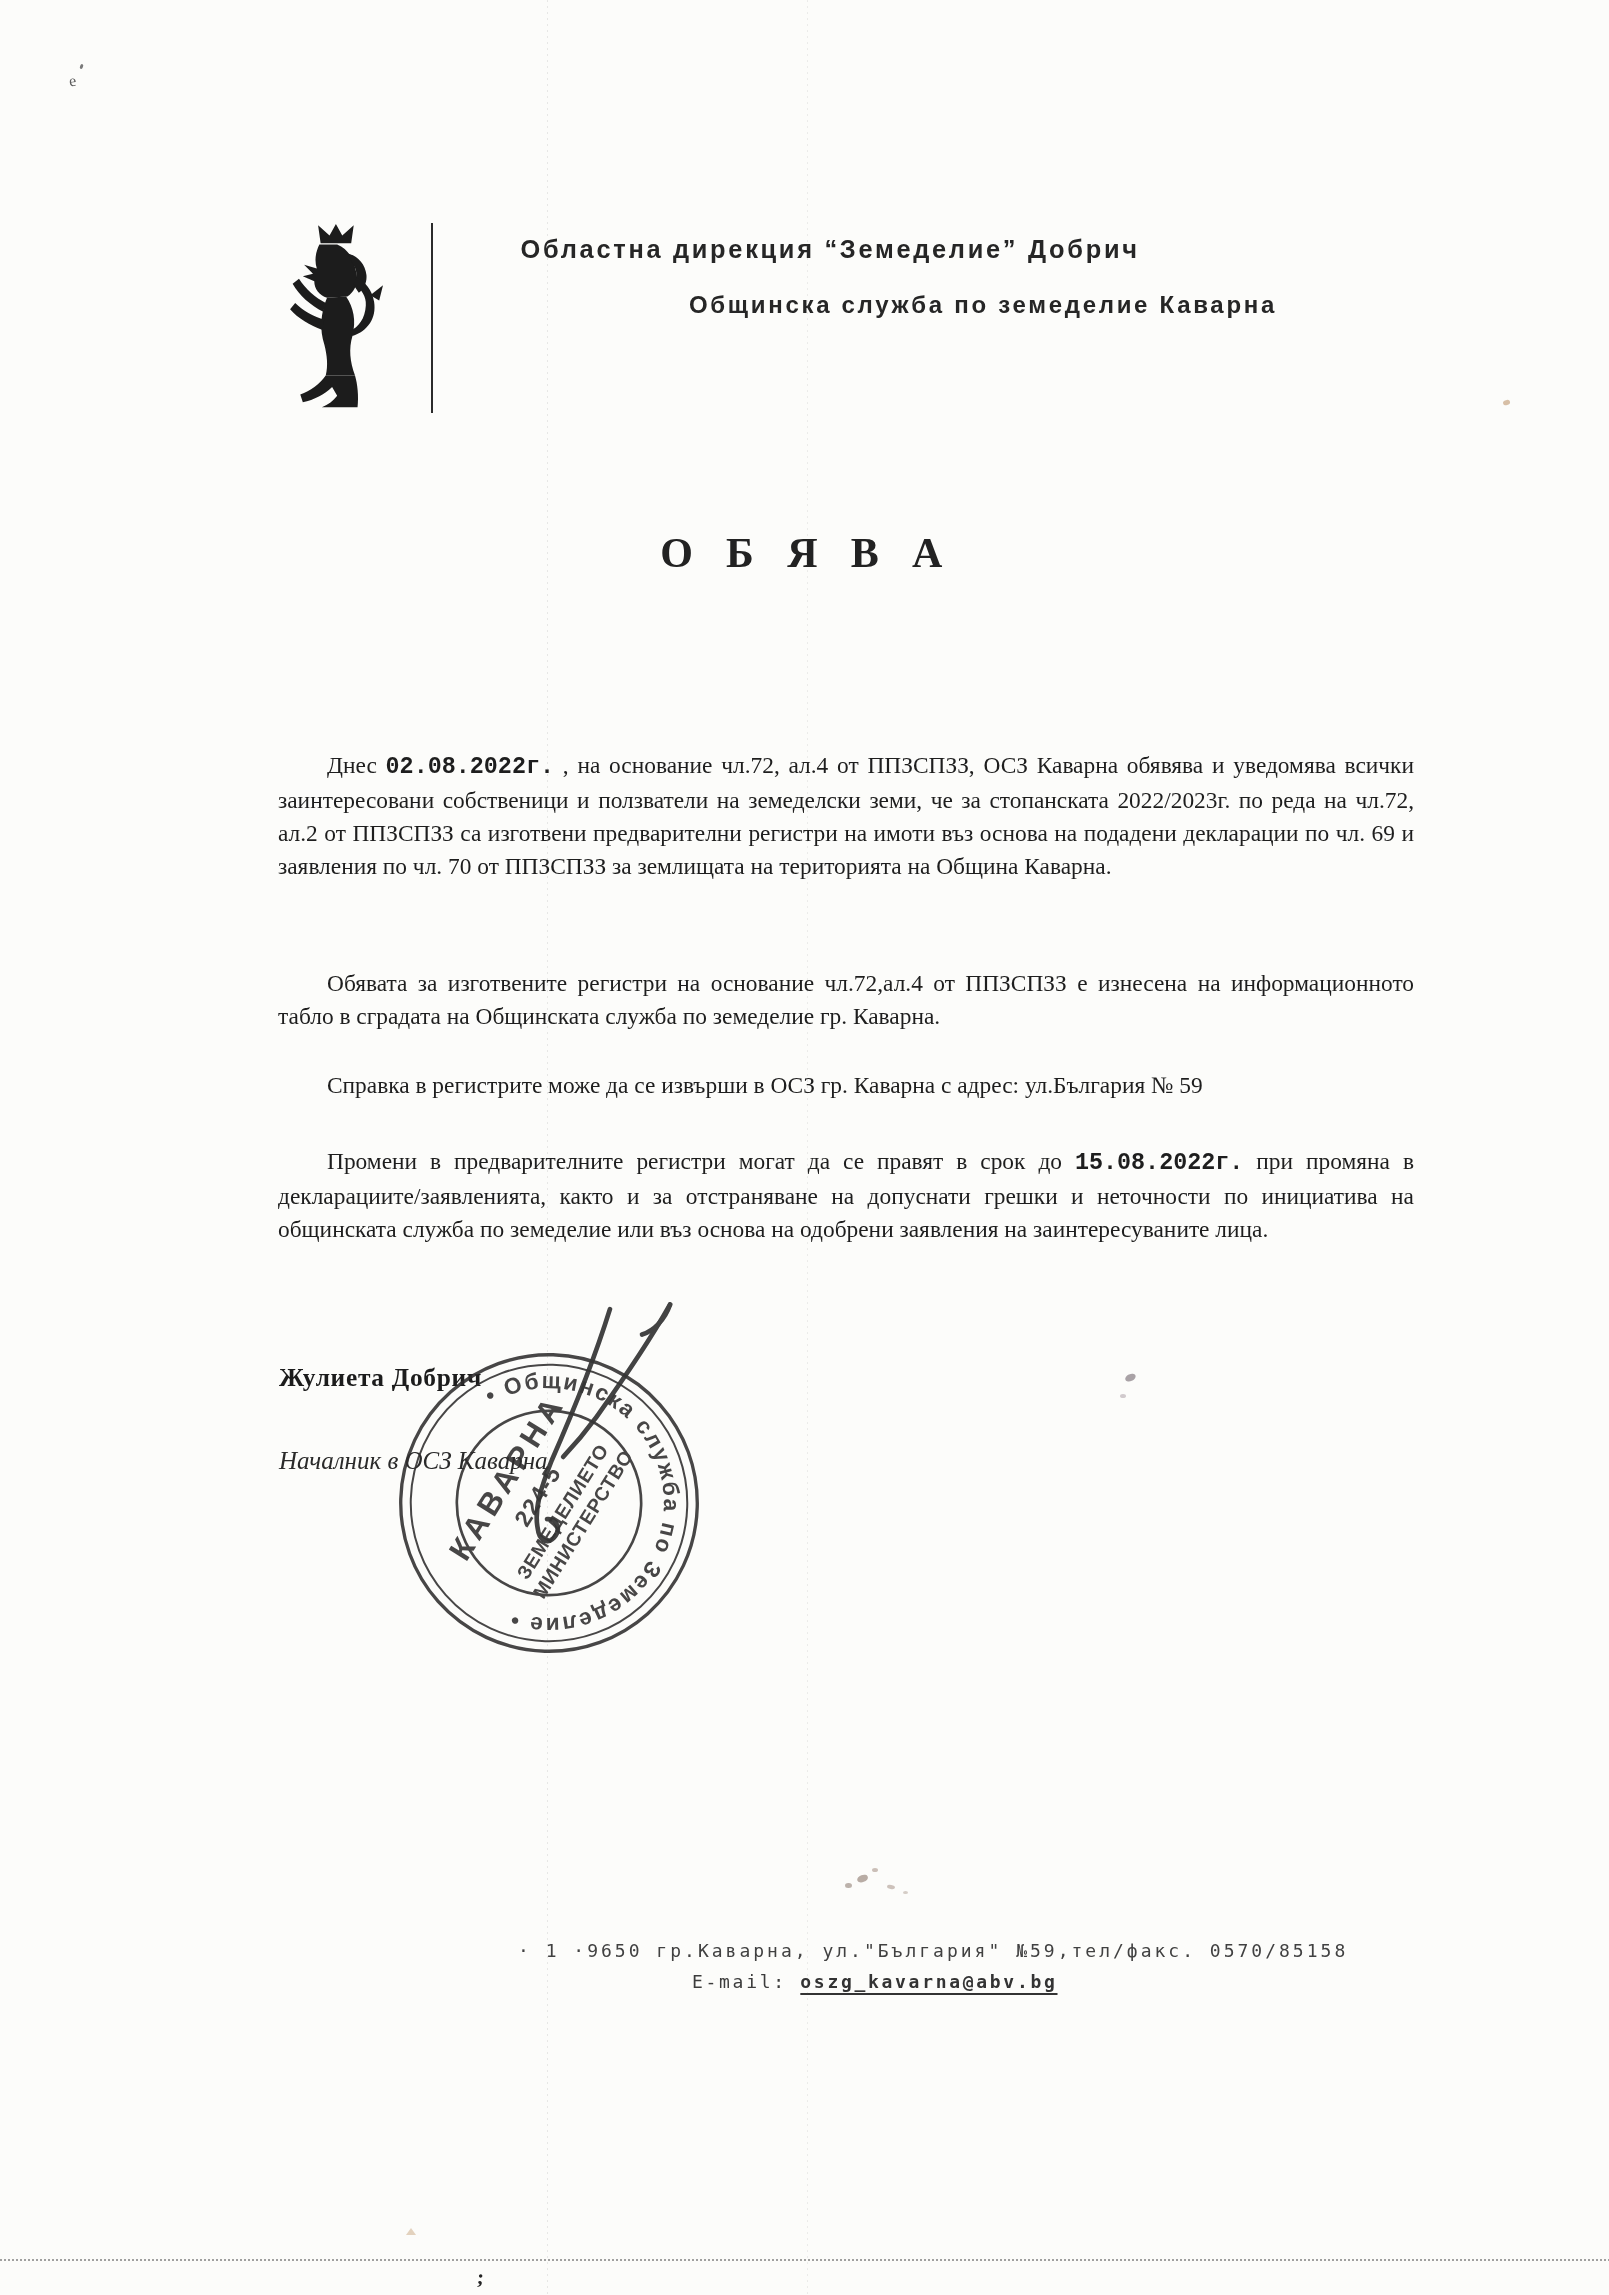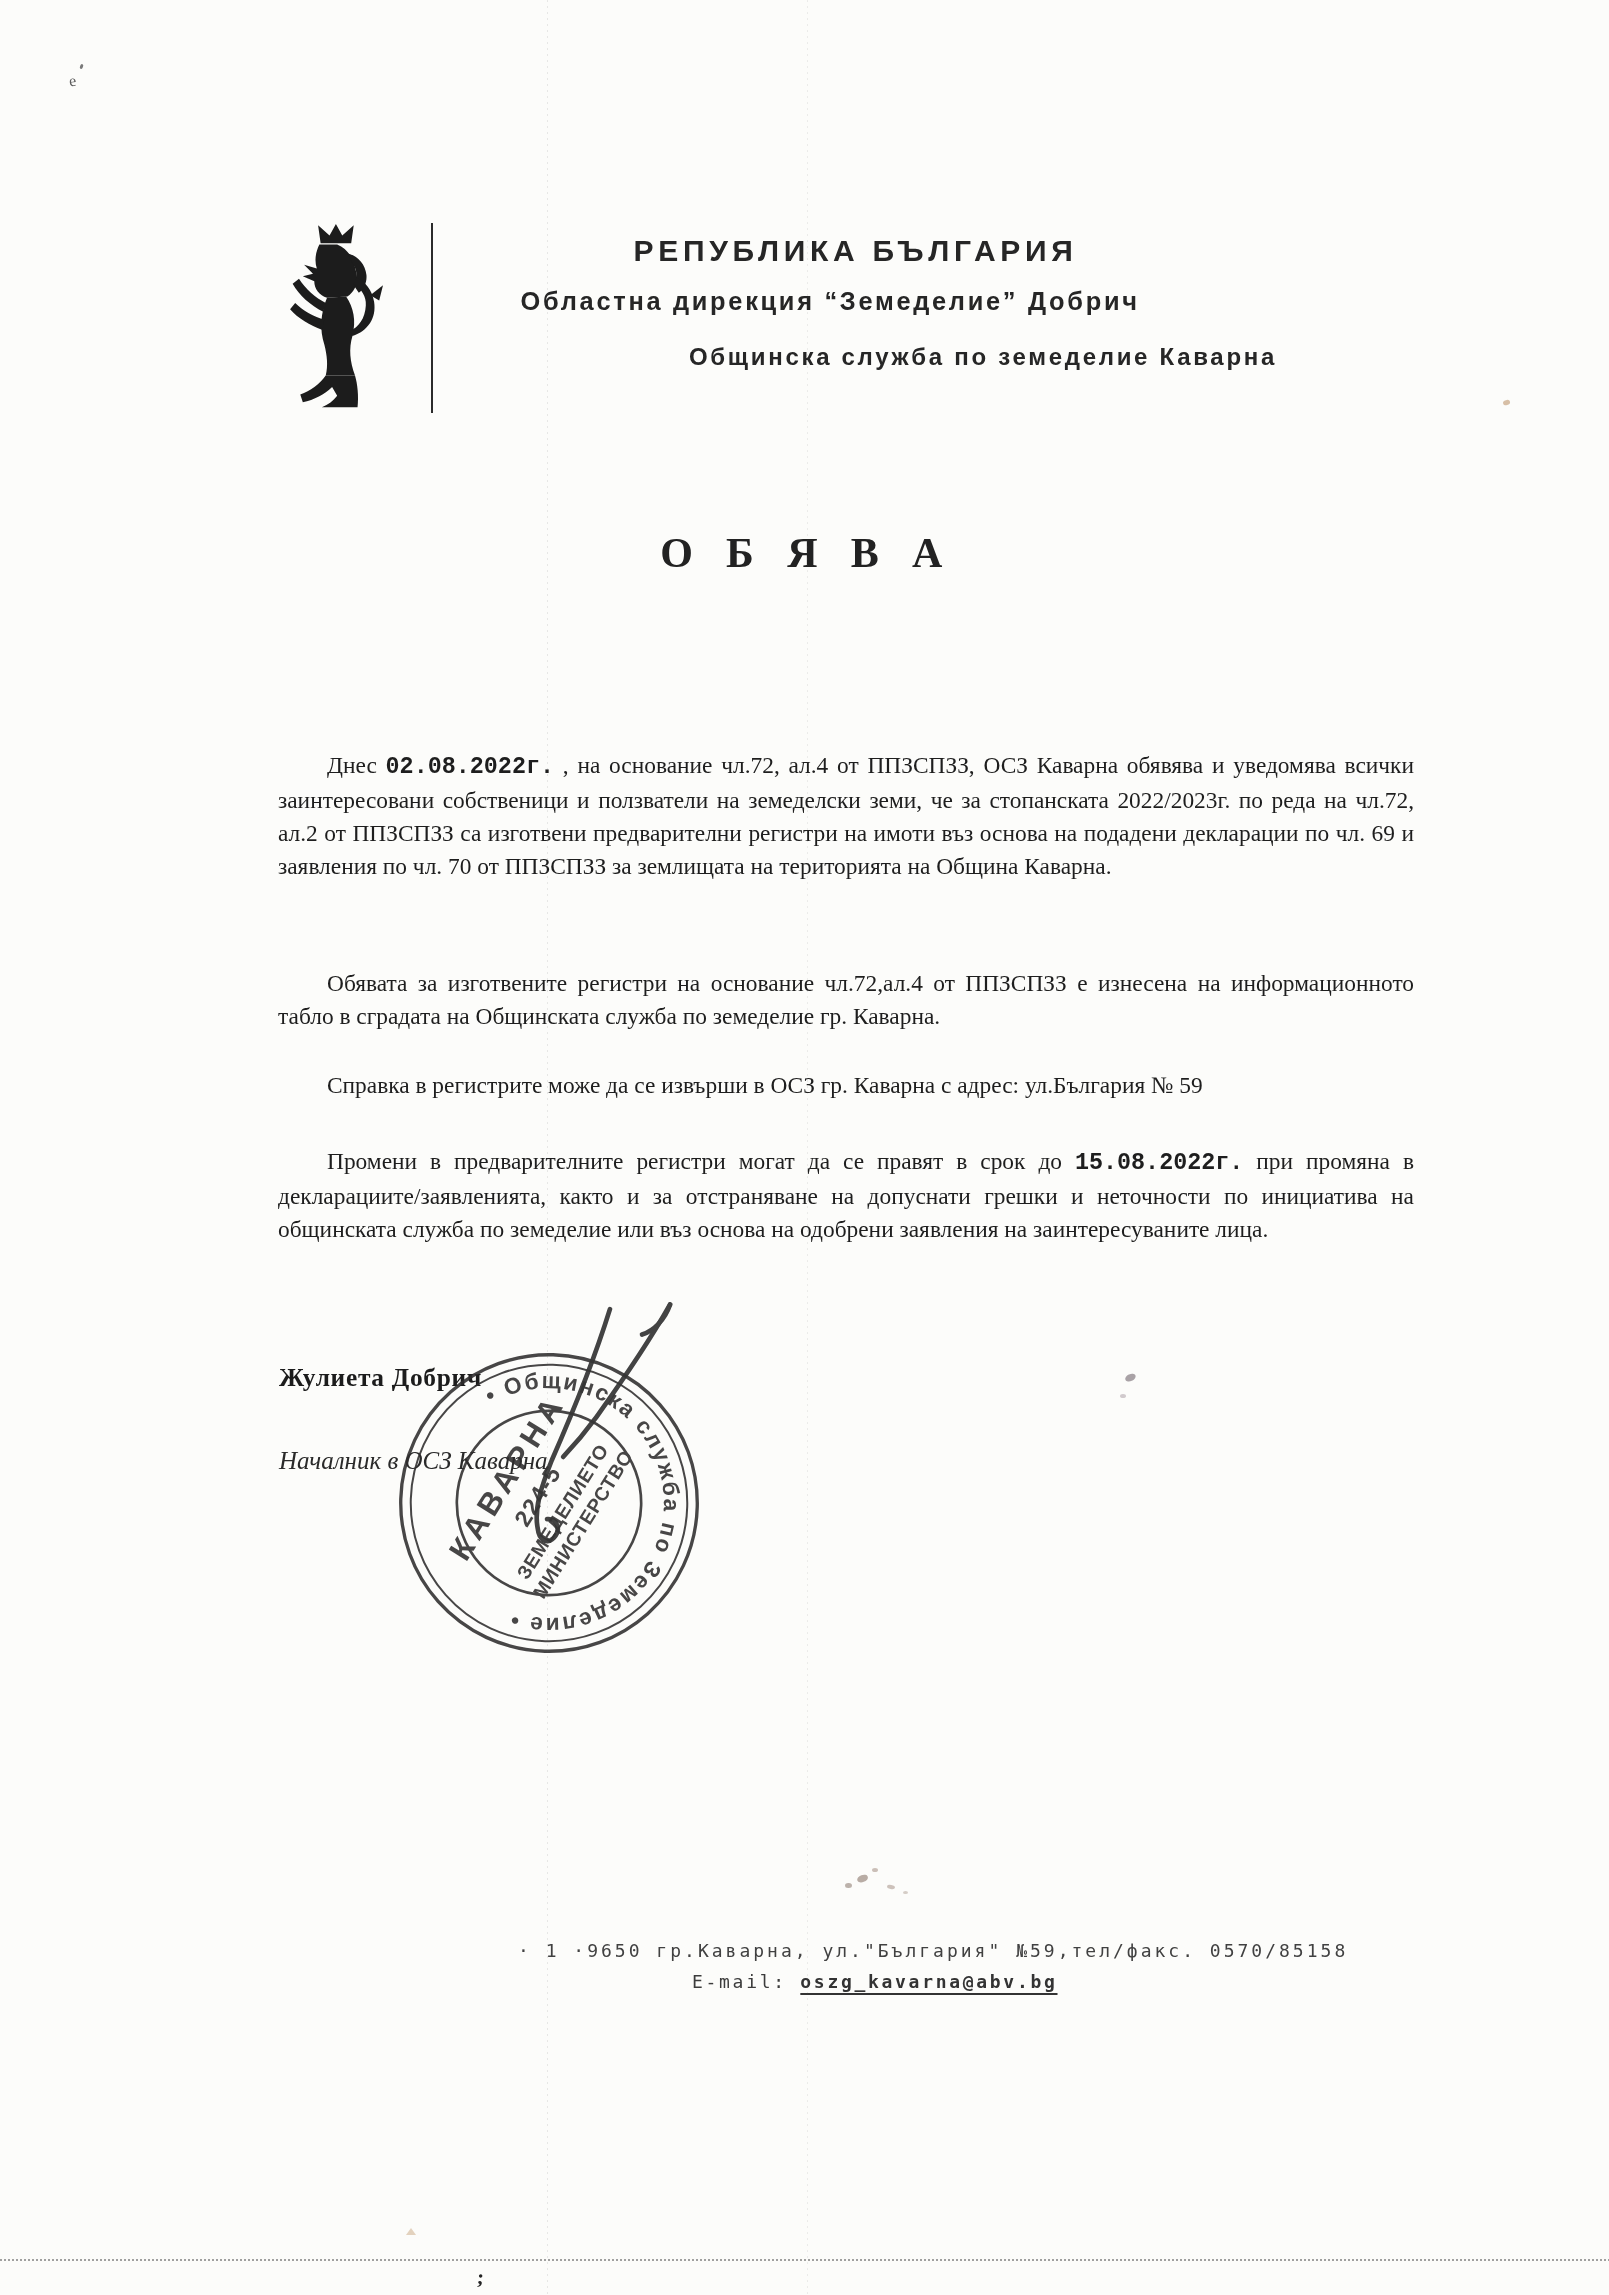--- a/index.html
+++ b/index.html
@@ -93,21 +93,20 @@
       <path d="M84,150 C68,146 50,136 38,124 L30,134 C42,148 62,160 80,166 Z"></path>
       <path d="M86,238 C76,252 62,262 46,268 L50,280 C68,276 84,268 96,256 L104,270 C98,278 90,284 80,288 L136,288 C138,270 136,252 132,238 Z"></path>
       <path d="M128,176 C152,168 166,148 162,122 C159,104 148,90 134,84 L130,94 C142,102 150,114 149,128 C148,148 138,162 124,168 Z"></path>
       <path d="M156,112 L176,96 L170,120 Z"></path>
     </g>
   </svg>
 
   <div class="header-rule"></div>
 
   <div class="header">
-    <div class="h-country">РЕПУБЛИКА БЪЛГАРИЯ</div>
     <div class="h-directorate">Областна дирекция “Земеделие” Добрич</div>
     <div class="h-office">Общинска служба по земеделие Каварна</div>
   </div>
 
   <div class="title">О Б Я В А</div>
 
   <p class="para p1"><span>Днес </span><span class="d">02.08.2022г.</span><span> , на основание чл.72, ал.4 от ППЗСПЗЗ, ОСЗ Каварна обявява и уведомява всички заинтересовани собственици и ползватели на земеделски земи, че за стопанската 2022/2023г. по реда на чл.72, ал.2 от ППЗСПЗЗ са изготвени предварителни регистри на имоти въз основа на подадени декларации по чл. 69 и заявления по чл. 70 от ППЗСПЗЗ за землищата на територията на Община Каварна.</span></p>
 
   <p class="para p2">Обявата за изготвените регистри на основание чл.72,ал.4 от ППЗСПЗЗ е изнесена на информационното табло в сградата на Общинската служба по земеделие гр. Каварна.</p>
 

